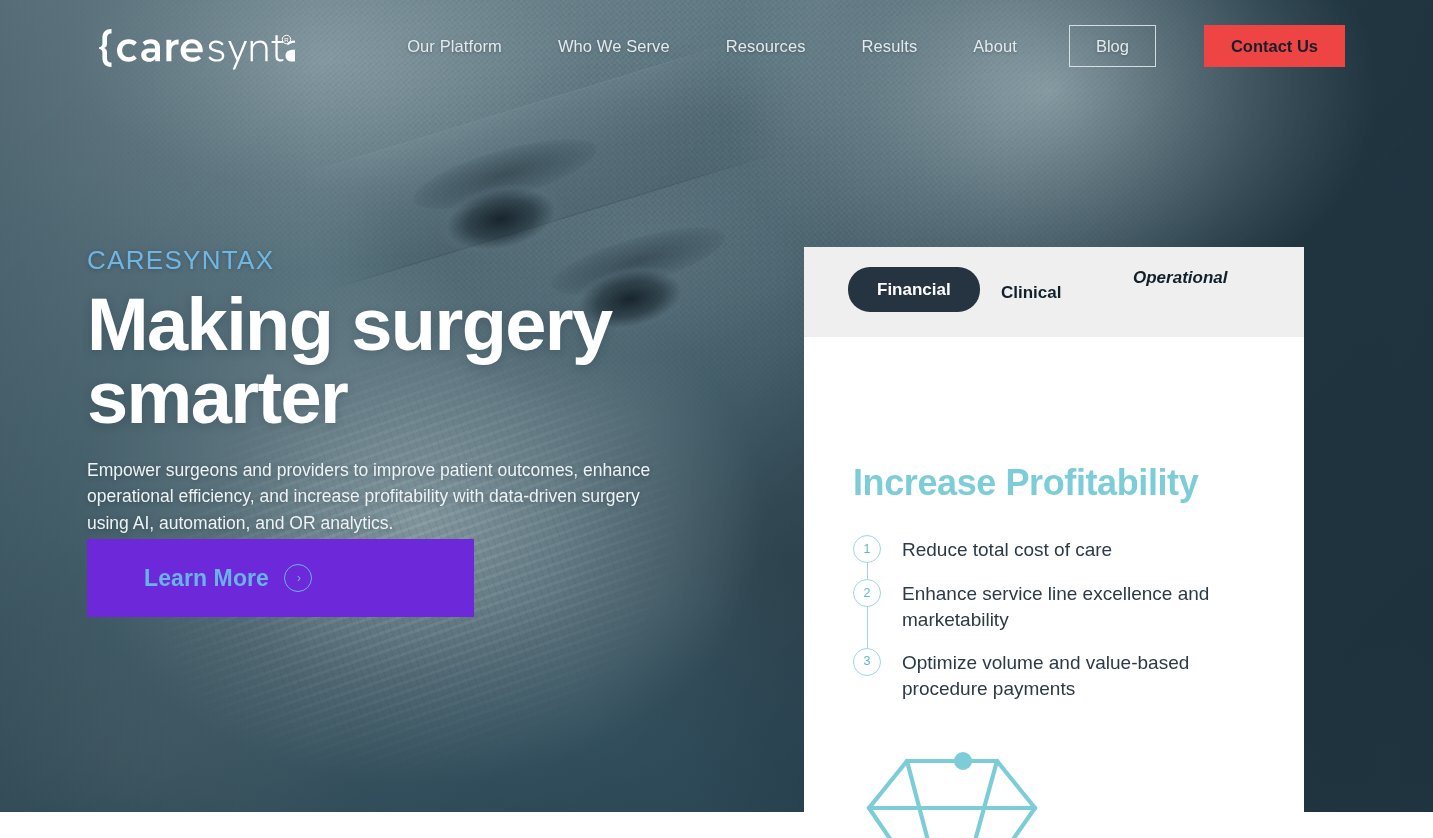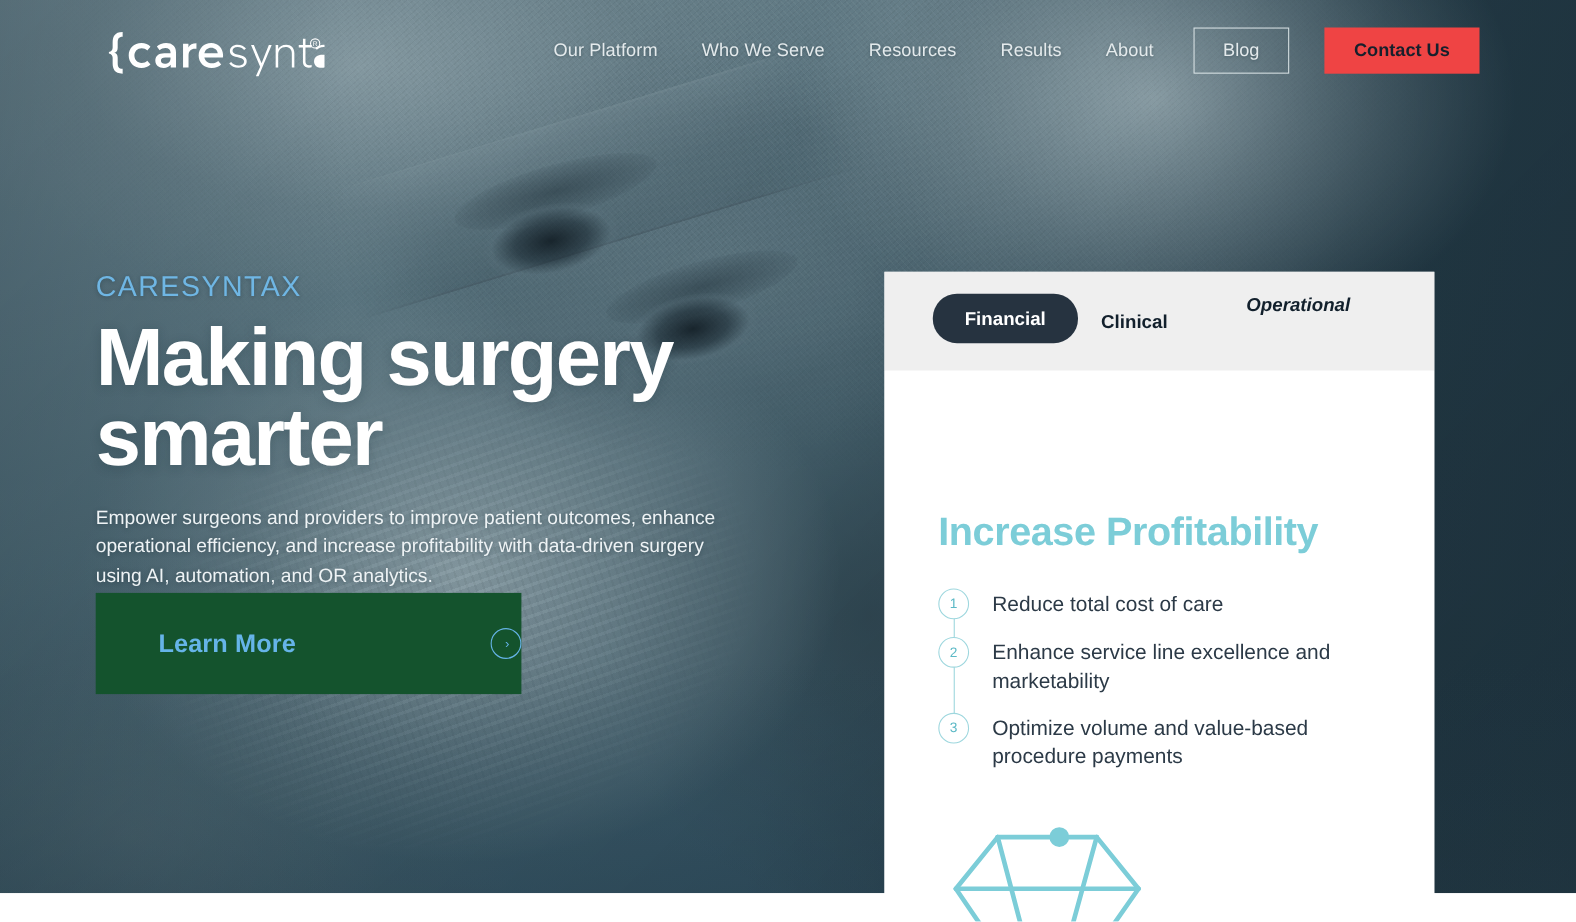--- a/index.html
+++ b/index.html
@@ -140,21 +140,21 @@
     user-select: none;
   }
   .logo svg { display: block; }
 
   .nav {
     position: absolute;
     right: 88px; top: 0;
     height: 92px;
     display: flex;
     align-items: center;
-    gap: 0;
+    gap: 16px;
   }
   .nav-link {
     color: #e4eaec;
     font-size: 16.5px;
     font-weight: 400;
     letter-spacing: .1px;
     text-decoration: none;
     padding: 0 20px;
     line-height: 1;
     white-space: nowrap;
@@ -216,28 +216,27 @@
     font-size: 17.5px;
     font-weight: 400;
     line-height: 1.52;
     max-width: 575px;
     text-shadow: 0 1px 5px rgba(20,40,50,0.4);
   }
 
   .learn-btn {
     position: absolute;
     left: 87px; top: 539px;
-    width: 387px; height: 92px;
-    background: #14532d;
+    width: 387px; height: 78px;
+    background: #6d28d9;
     display: flex;
     align-items: center;
     cursor: pointer;
     border: none;
     z-index: 30;
-    justify-content: space-between;
   }
   .learn-btn-label {
     color: #66b4e8;
     font-size: 23px;
     font-weight: 700;
     letter-spacing: .1px;
     margin-left: 57px;
   }
   .learn-arrow {
     margin-left: 15px;

